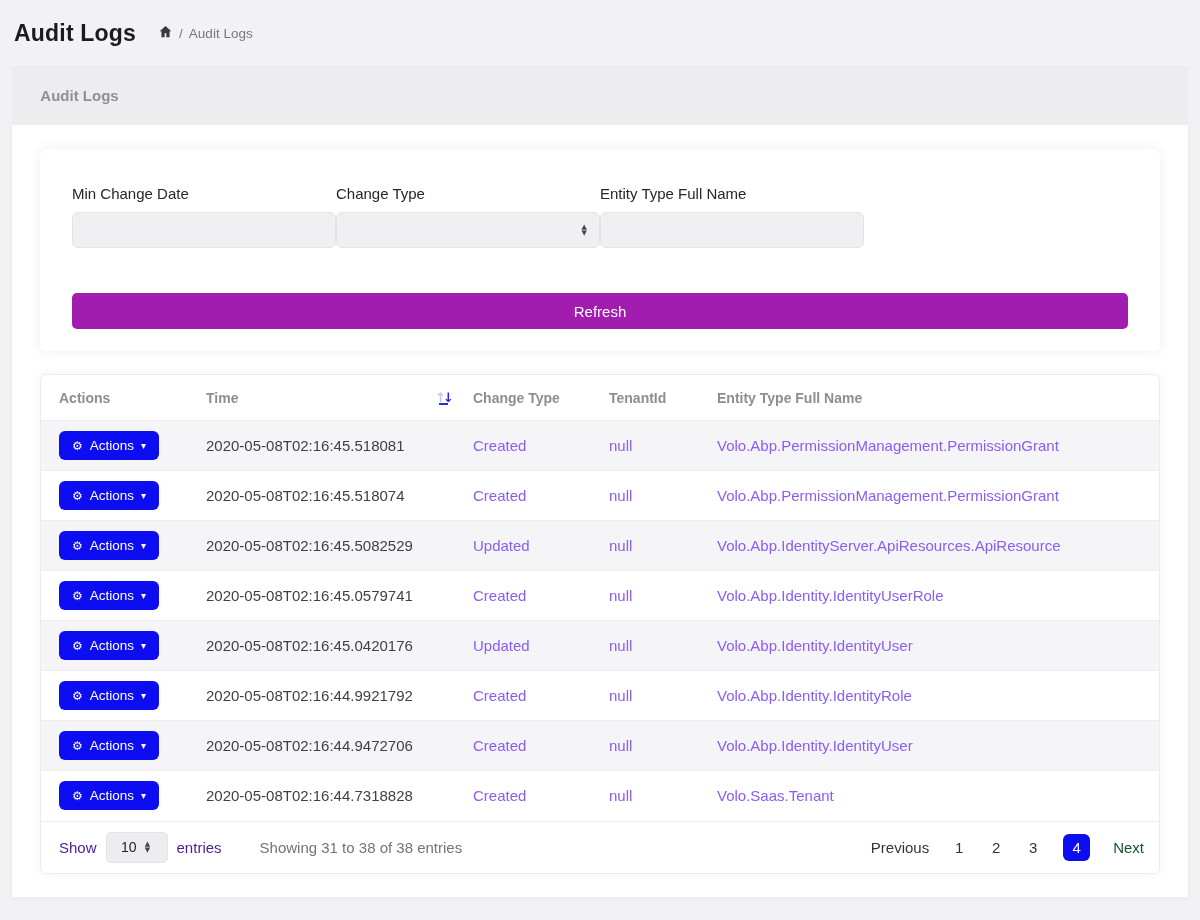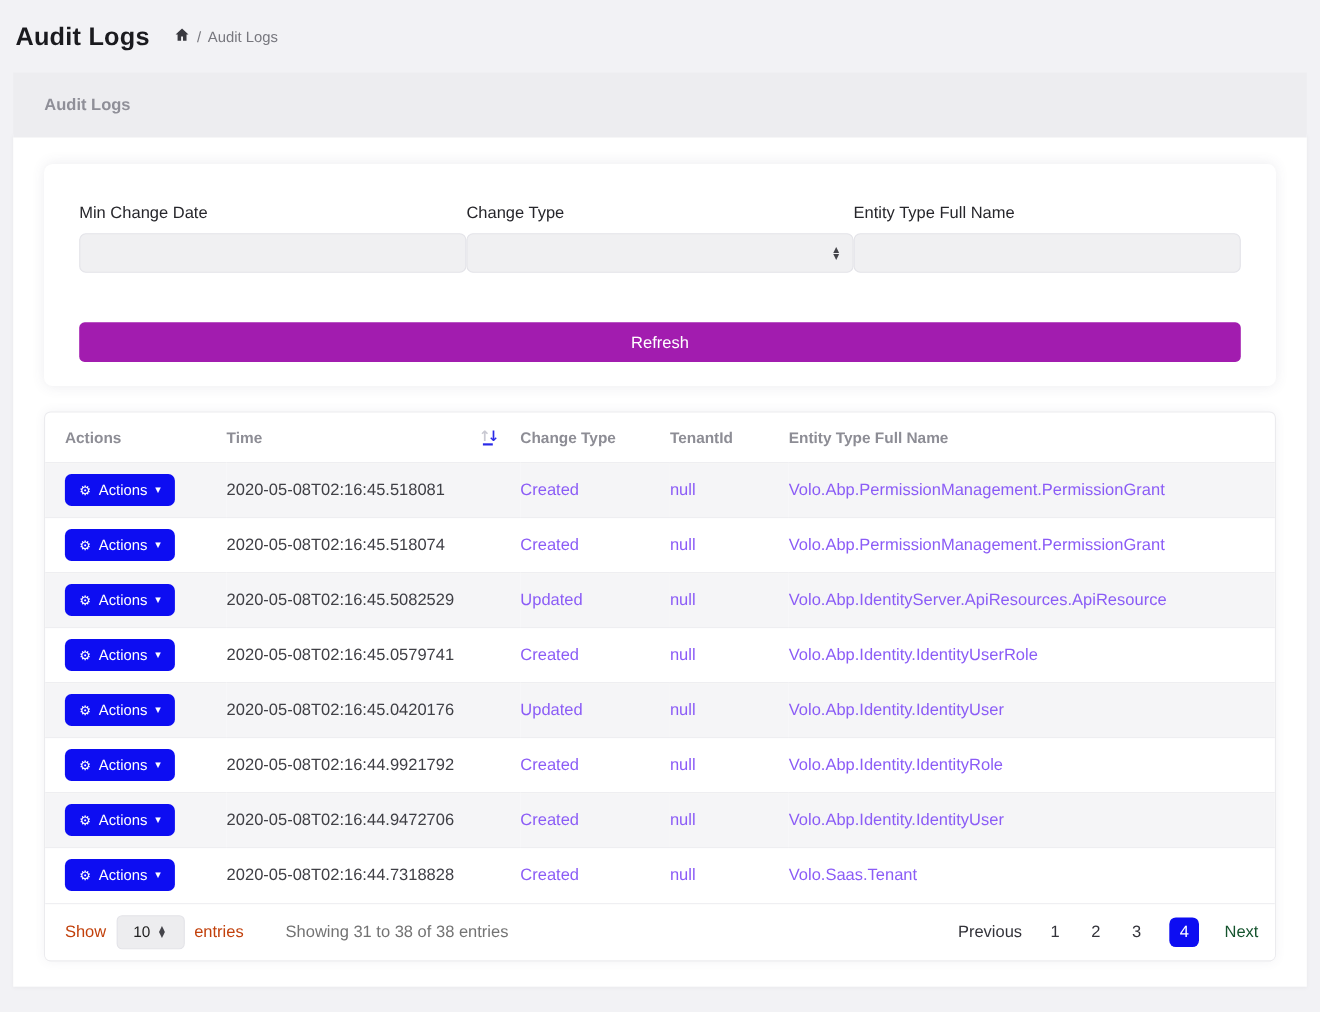--- a/index.html
+++ b/index.html
@@ -43,21 +43,21 @@
     position: relative; z-index: 1;
   }
 
   
   .filter-card {
     margin: 0 28px; position: relative; top: 27px;
     background: #fff; border-radius: 8px;
     box-shadow: 0 0 12px rgba(80,80,110,0.10);
     padding: 36px 32px 22px 32px;
   }
-  .filter-grid { display: grid; grid-template-columns: repeat(3, 1fr); }
+  .filter-grid { display: grid; grid-template-columns: repeat(4, 1fr); }
   .filter-field label { display: block; font-size: 15px; color: #26262b; margin-bottom: 10px; }
   .text-input, .select-input {
     width: 100%; height: 36px;
     background: #f0f0f2; border: 1px solid #e3e3e8; border-radius: 6px;
     font-family: "Liberation Sans", sans-serif; font-size: 14px; color: #333;
     padding: 0 10px; outline: none;
   }
   .select-input { position: relative; display: flex; align-items: center; justify-content: flex-end; cursor: pointer; }
   .updown { display: flex; flex-direction: column; line-height: 6px; color: #44444a; font-size: 7px; margin-right: 2px; }
   .refresh-btn {
@@ -96,21 +96,21 @@
     height: 29px; padding: 0 13px; font-family: "Liberation Sans", sans-serif;
     font-size: 13.5px; cursor: pointer;
   }
   .actions-btn .gear { font-size: 12px; } .actions-btn .caret { font-size: 10px; }
 
   
   .table-footer {
     border-top: 1px solid #eeeef1; height: 52px;
     display: flex; align-items: center; padding: 0 15px 0 18px; background: #fff;
   }
-  .show-label, .entries-label { font-size: 15px; color: #c2410c; }
+  .show-label, .entries-label { font-size: 15px; color: #4c1d95; }
   .page-size-select {
     display: inline-flex; align-items: center; justify-content: center; gap: 8px;
     background: #ededef; border: 1px solid #e3e3e8; border-radius: 5px;
     width: 62px; height: 31px; margin: 0 9px; font-size: 14px; color: #222; cursor: pointer;
   }
   .footer-info { margin-left: 38px; font-size: 15px; color: #737373; }
   .pagination { margin-left: auto; display: flex; align-items: center; gap: 23px; font-size: 15px; }
   .page-link { color: #33333a; cursor: pointer; }
   .page-num { color: #33333a; cursor: pointer; min-width: 14px; text-align: center; }
   .page-num.active {

